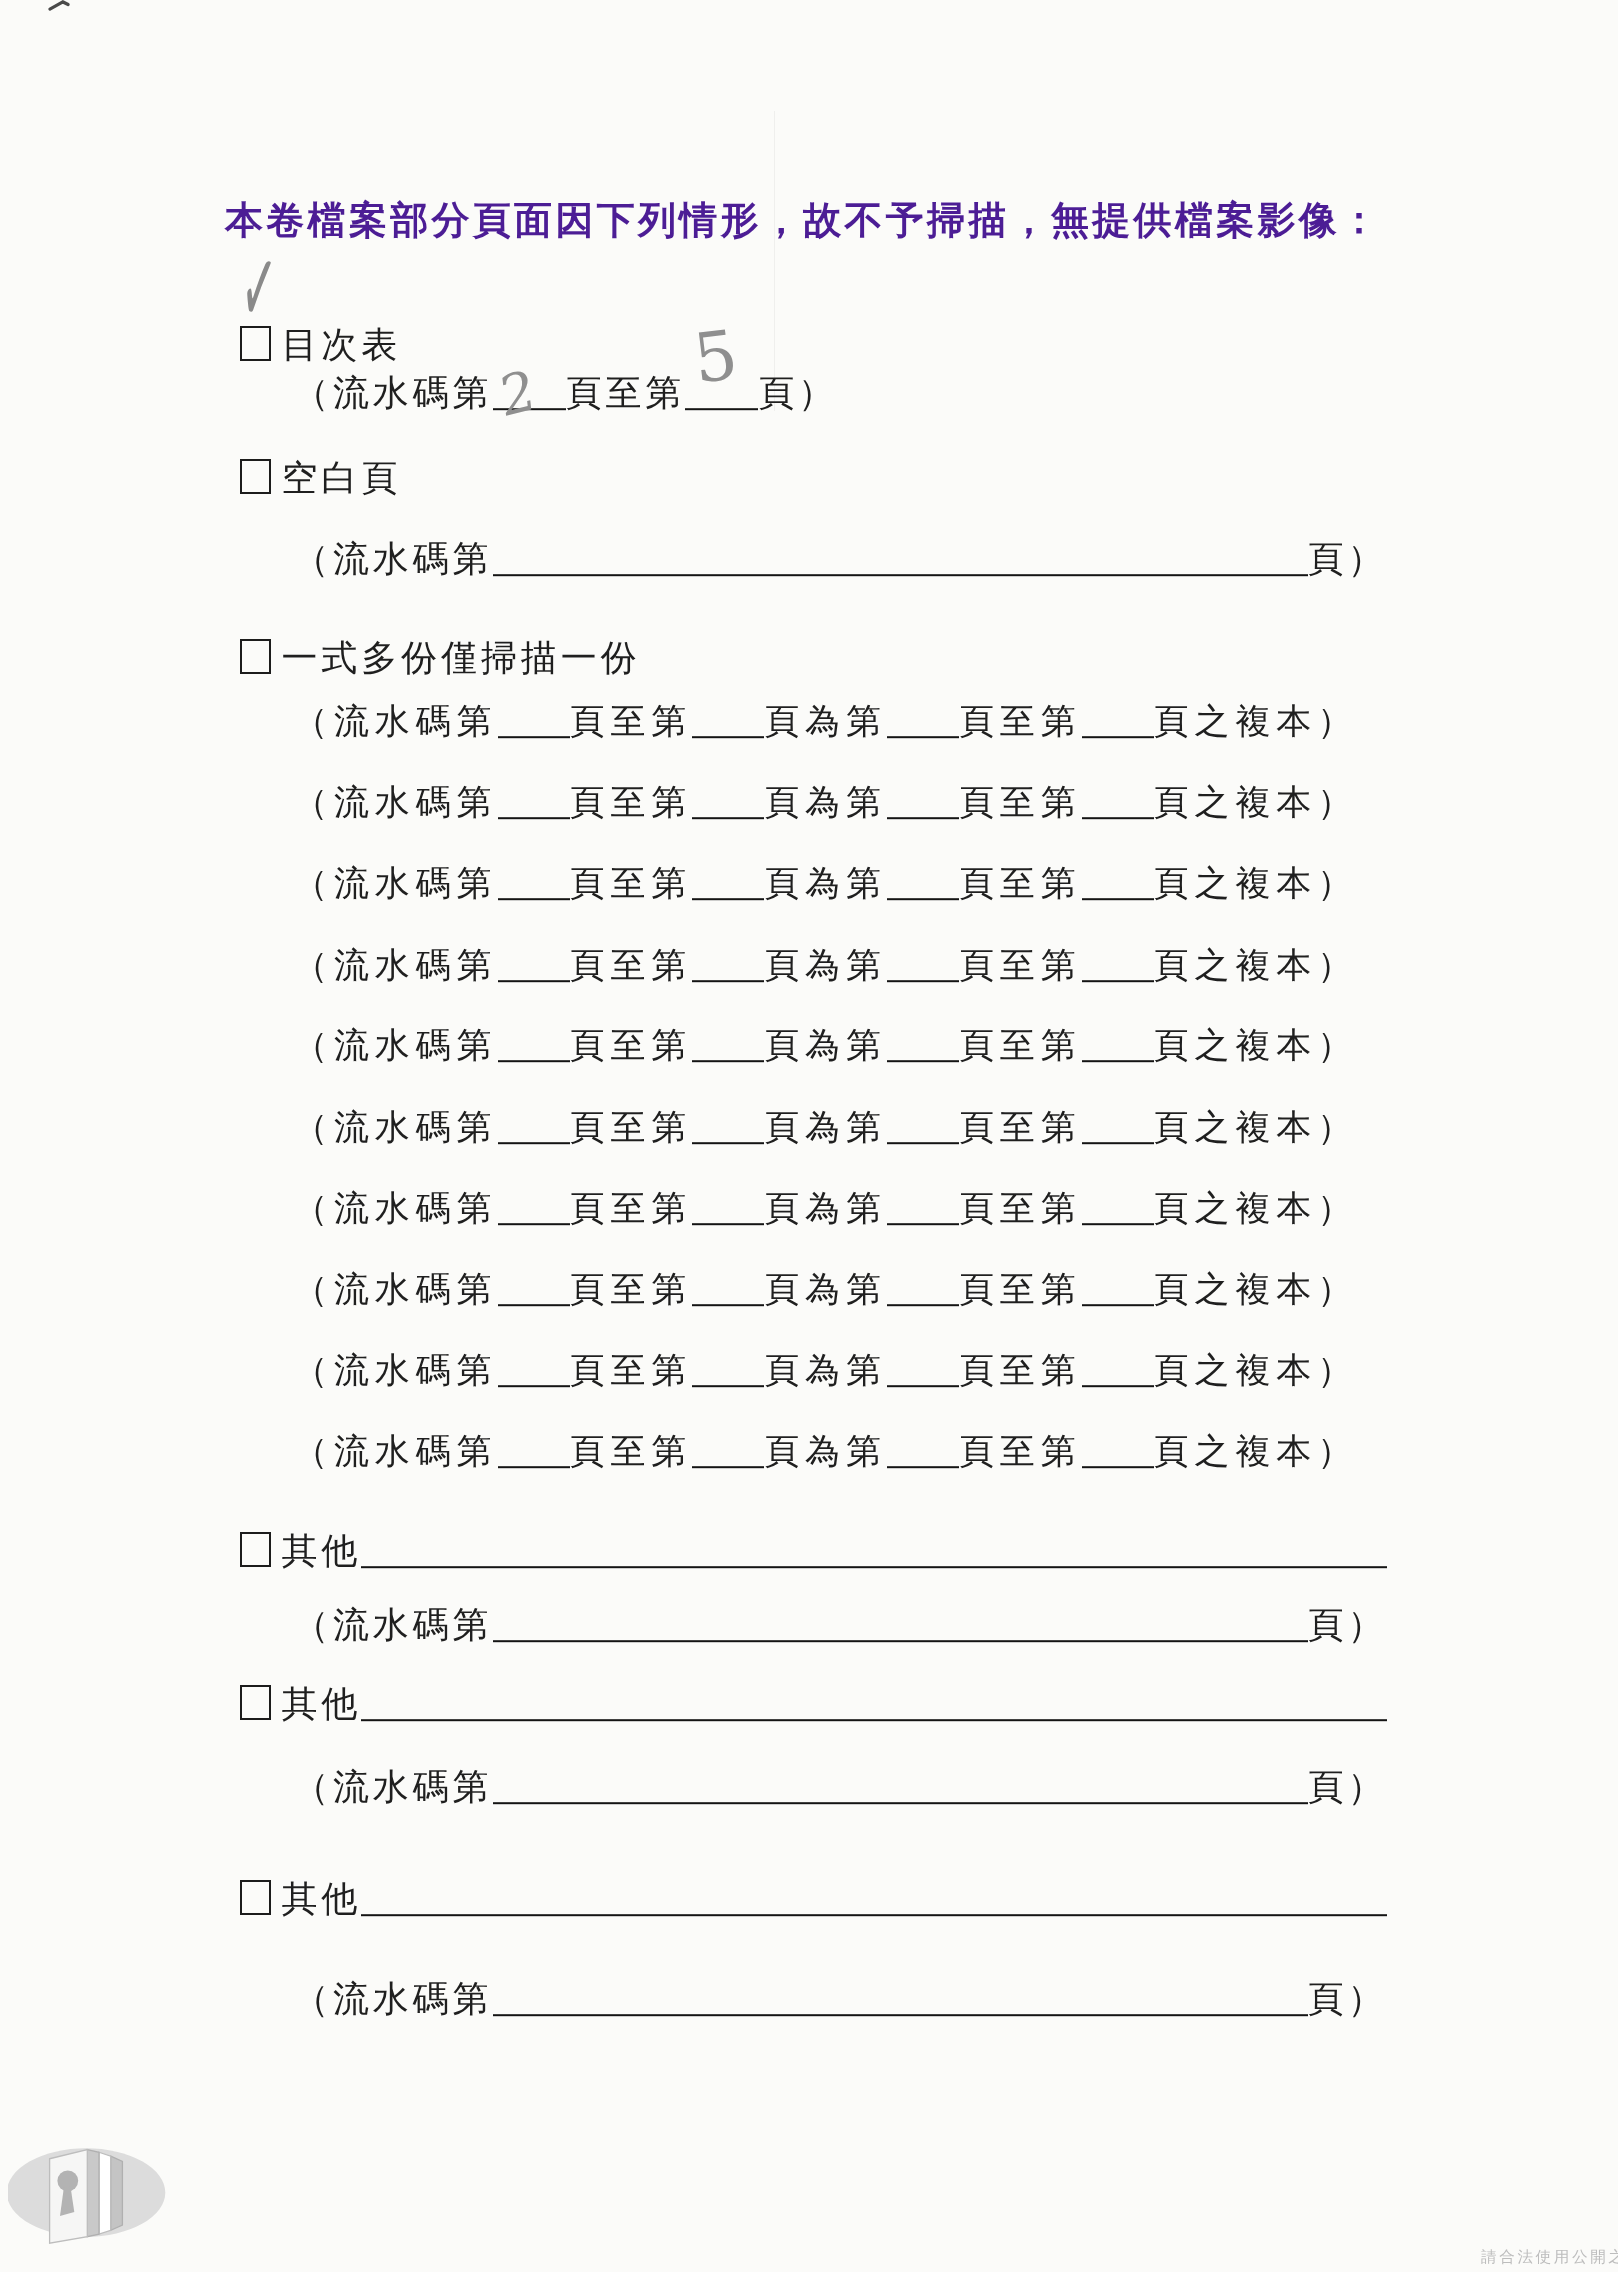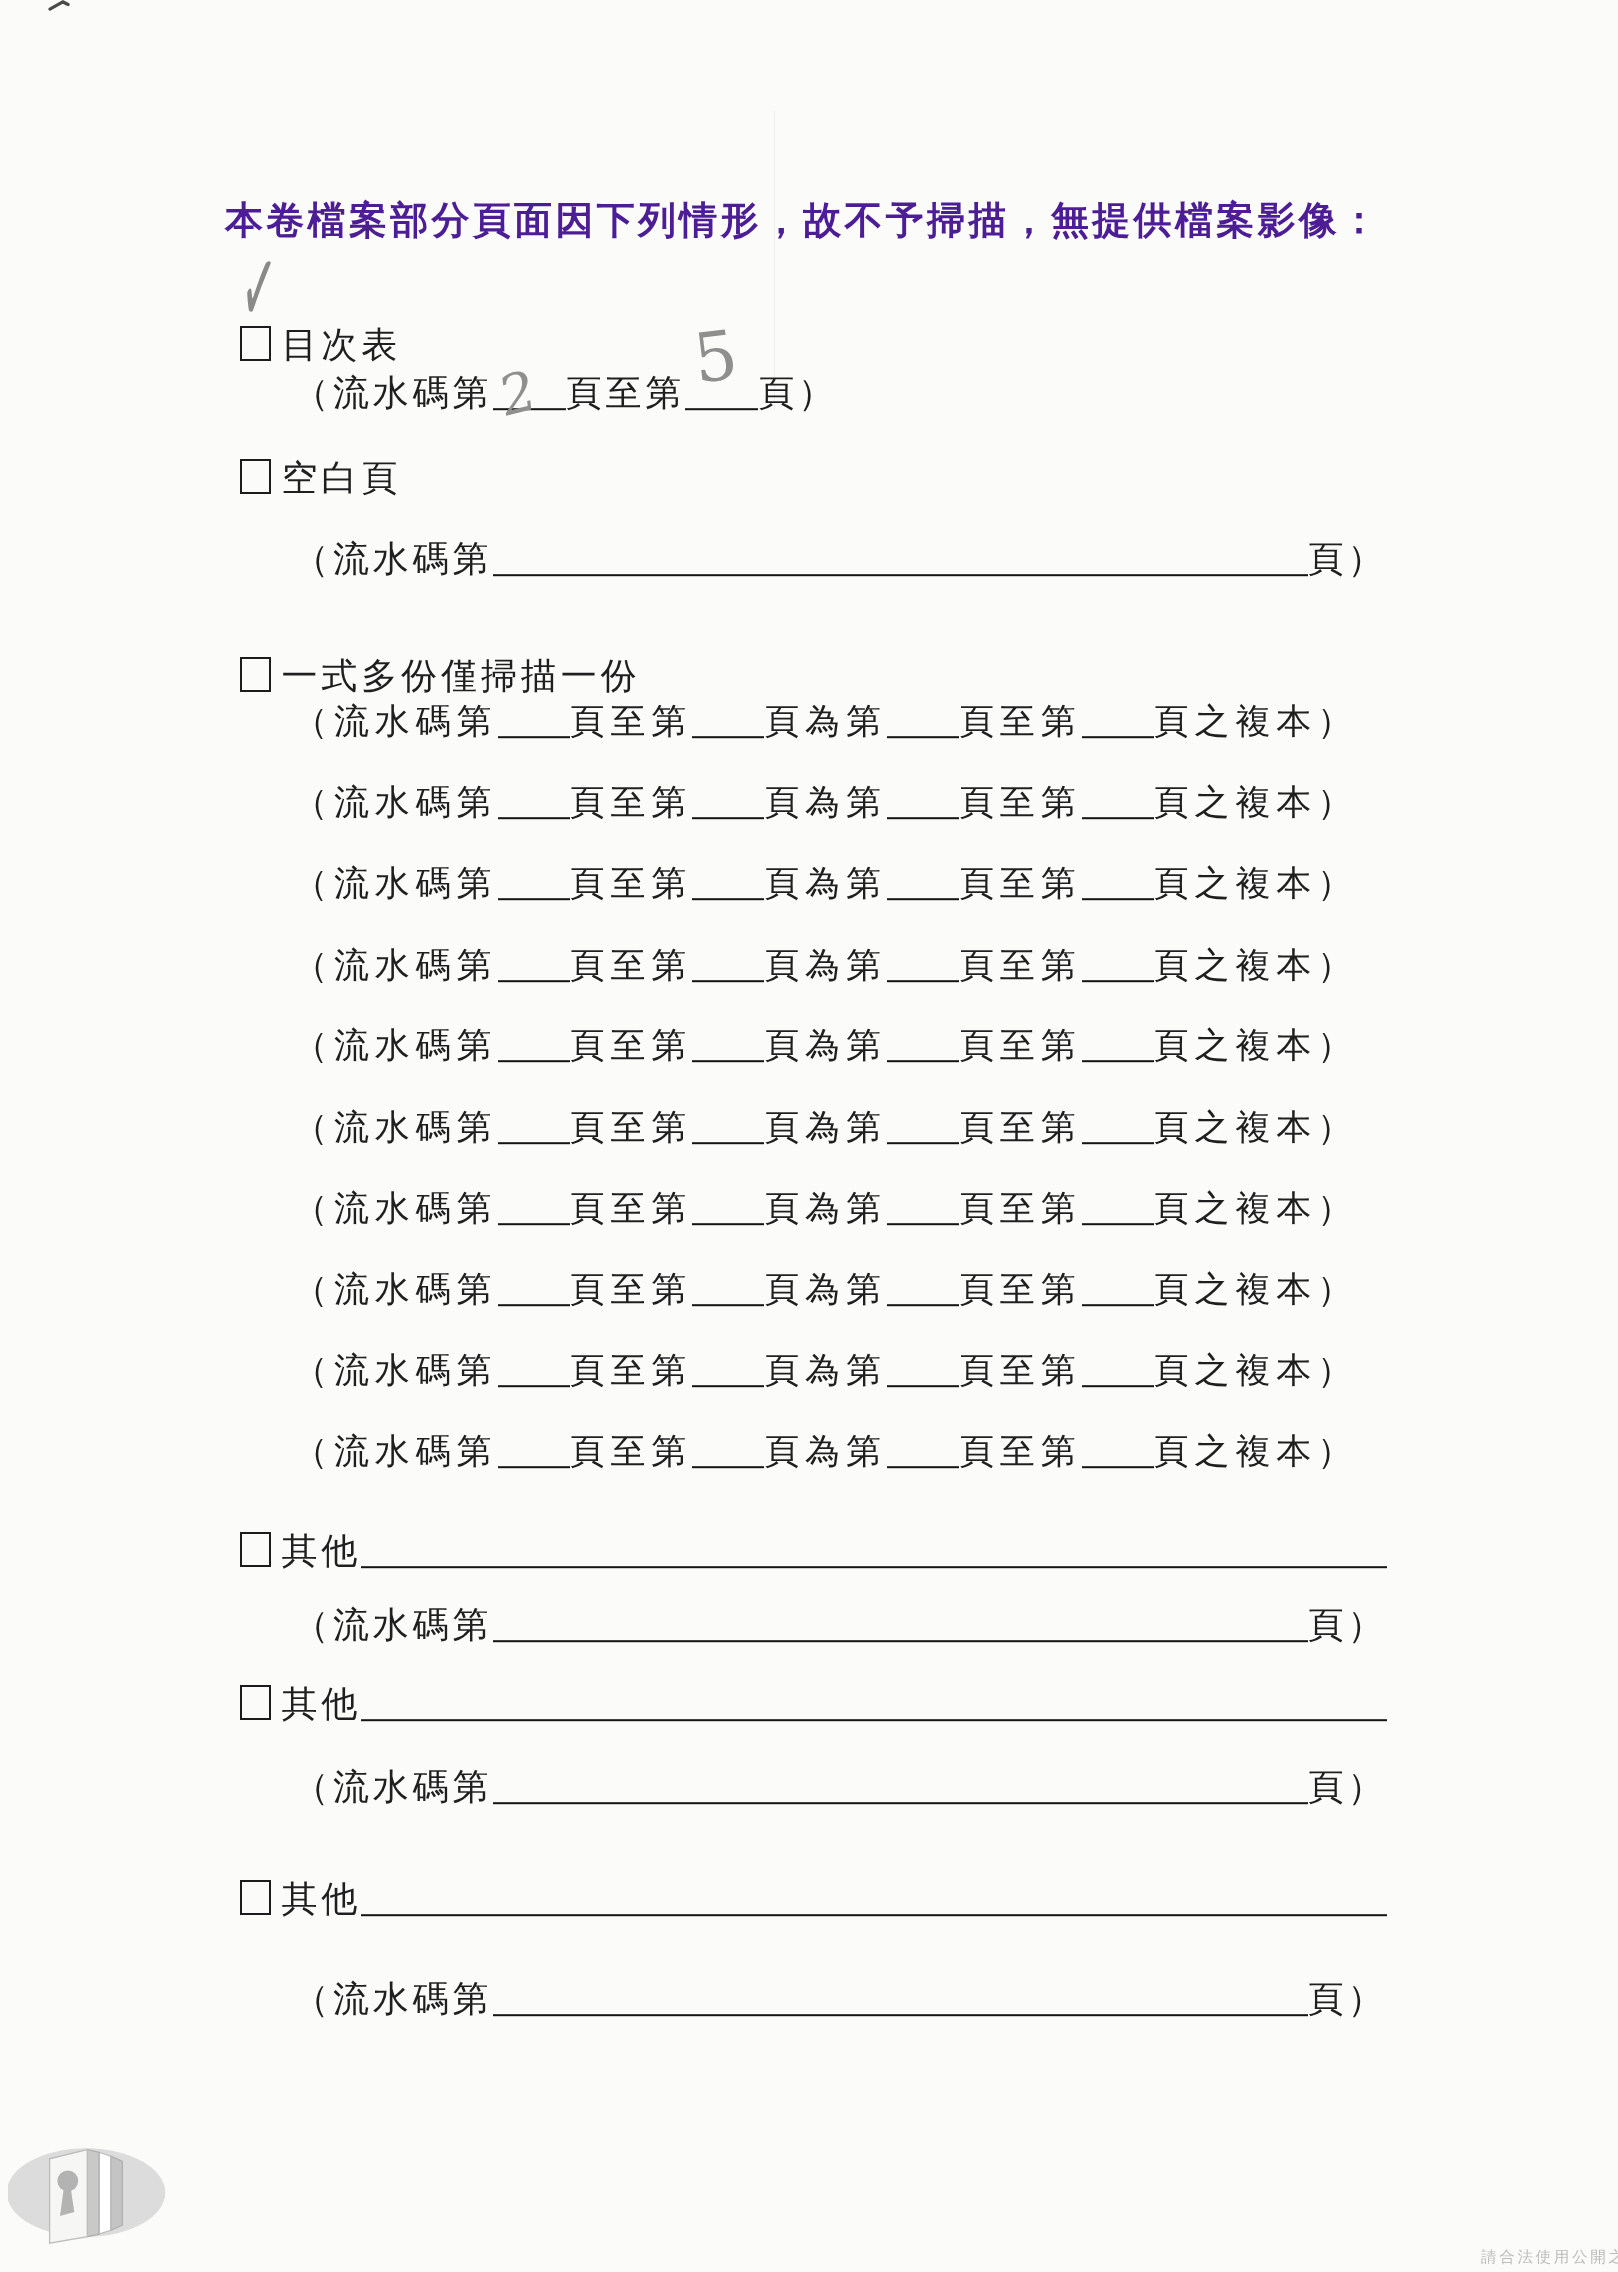--- a/index.html
+++ b/index.html
@@ -74,21 +74,21 @@
 </div>
 
 <div class="abs txt optlabel" style="left:240px;top:459px">
   <span class="cbx" role="checkbox" aria-checked="false"></span><span>空白頁</span>
 </div>
 
 <div class="abs txt serial" style="left:293px;top:541px">
   <span>（流水碼第</span><span class="blank w1250"></span><span>頁）</span>
 </div>
 
-<div class="abs txt optlabel" style="left:240px;top:657px">
+<div class="abs txt optlabel" style="left:240px;top:639px">
   <span class="cbx" role="checkbox" aria-checked="false"></span><span>一式多份僅掃描一份</span>
 </div>
 
 <div class="abs txt duprow" style="left:293px;top:704px">
   <span>（流水碼第</span><span class="blank w110"></span><span>頁至第</span><span class="blank w110"></span><span>頁為第</span><span class="blank w110"></span><span>頁至第</span><span class="blank w110"></span><span>頁之複本）</span>
 </div>
 <div class="abs txt duprow" style="left:293px;top:785px">
   <span>（流水碼第</span><span class="blank w110"></span><span>頁至第</span><span class="blank w110"></span><span>頁為第</span><span class="blank w110"></span><span>頁至第</span><span class="blank w110"></span><span>頁之複本）</span>
 </div>
 <div class="abs txt duprow" style="left:293px;top:866px">

